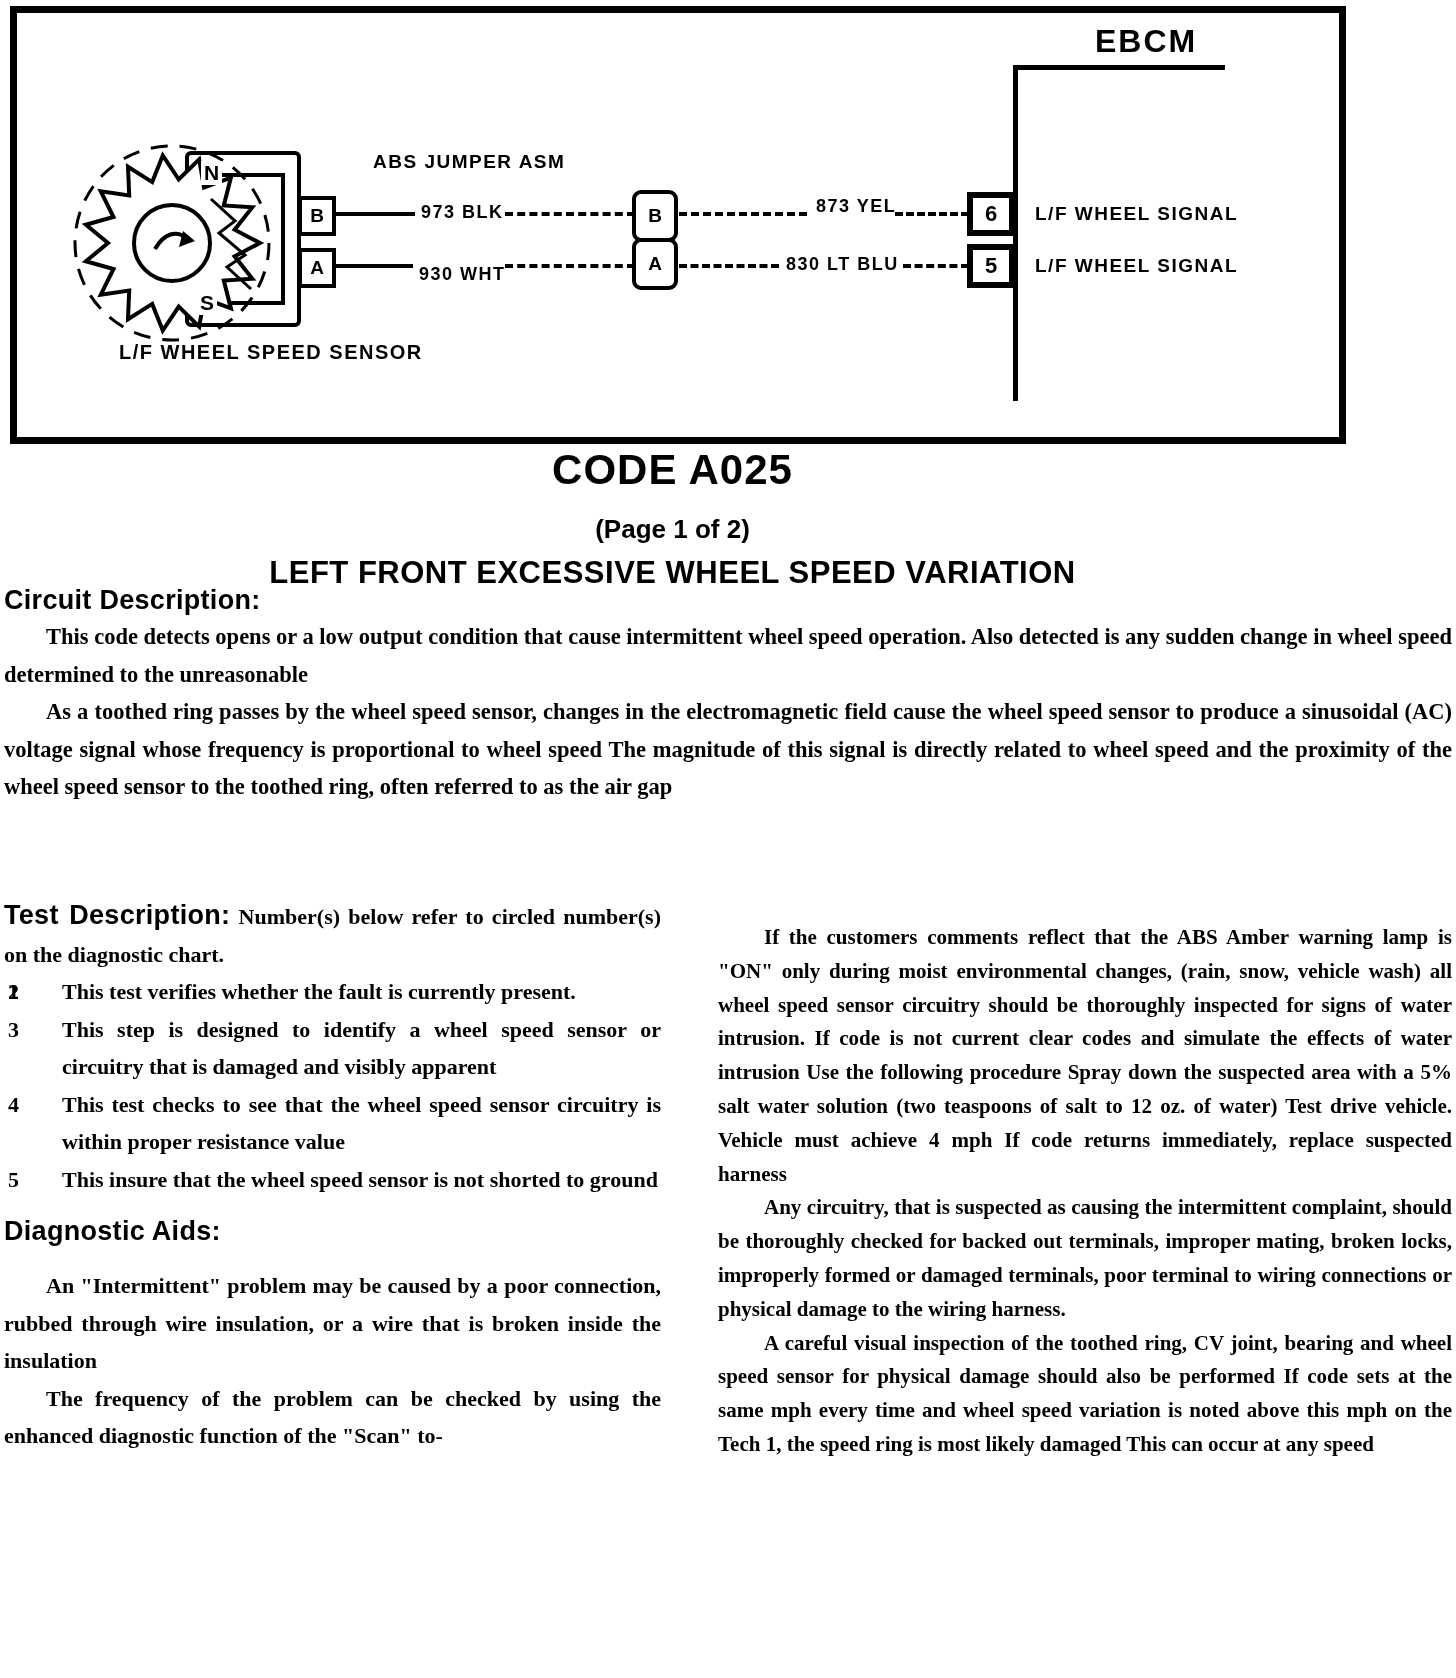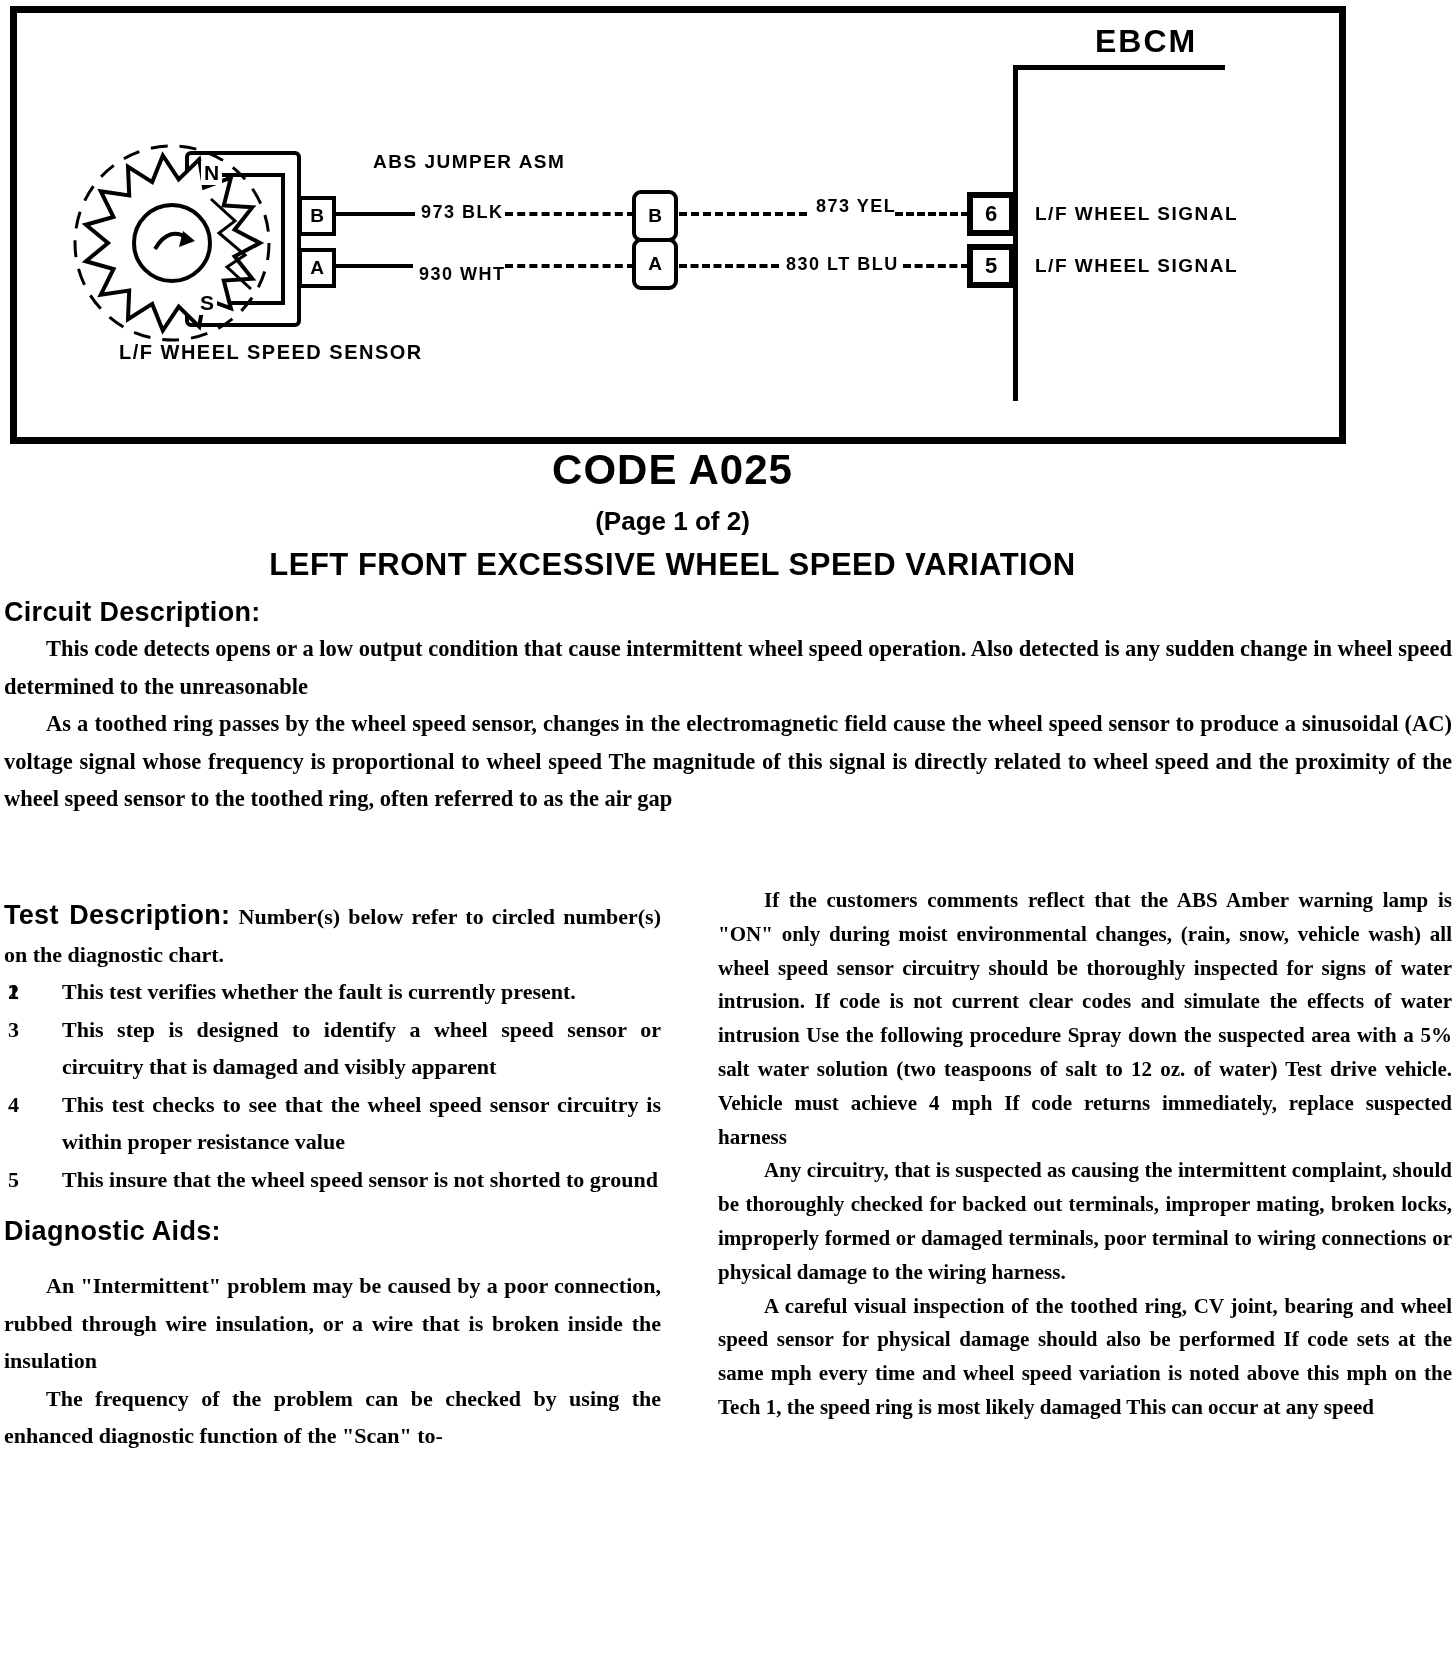--- a/index.html
+++ b/index.html
@@ -21,35 +21,35 @@
   .midcell+.midcell{margin-top:-4px;}
   .wlabel{position:absolute;font:700 18px "Liberation Sans",sans-serif;letter-spacing:1.5px;
           background:#fff;padding:0 6px;white-space:nowrap;}
   .signal{position:absolute;font:700 19px "Liberation Sans",sans-serif;letter-spacing:1.5px;white-space:nowrap;}
   .dlabel{position:absolute;font:700 20px "Liberation Sans",sans-serif;letter-spacing:1.5px;white-space:nowrap;text-align:right;}
   .ebcm{position:absolute;left:1078px;top:10px;font:700 32px "Liberation Sans",sans-serif;letter-spacing:2px;}
   .ns{position:absolute;font:700 21px "Liberation Sans",sans-serif;background:#fff;padding:0 3px;}
   
   .titles{position:absolute;left:0;top:446px;width:1345px;text-align:center;}
   .t-code{font:700 42px "Liberation Sans",sans-serif;letter-spacing:1px;}
-  .t-page{font:700 26px "Liberation Sans",sans-serif;margin-top:12px;}
+  .t-page{font:700 26px "Liberation Sans",sans-serif;margin-top:20px;}
   .t-sub{font:700 31px "Liberation Sans",sans-serif;margin-top:10px;letter-spacing:.5px;}
-  .h2{font:700 27px "Liberation Sans",sans-serif;letter-spacing:.3px;margin-top:12px;}
+  .h2{font:700 27px "Liberation Sans",sans-serif;letter-spacing:.3px;}
   .circuit{position:absolute;left:4px;top:585px;width:1448px;}
   .circuit p{margin:0;font-size:22.5px;font-weight:700;line-height:37.5px;text-align:justify;text-indent:42px;}
   .circuit .h2{display:block;margin-bottom:2px;}
   .tcol{position:absolute;left:4px;top:898px;width:657px;}
   .tcol .body, .tcol .titem{font-size:22px;font-weight:700;line-height:37.5px;text-align:justify;margin:0;}
   .intro{margin:0;line-height:37.5px;text-align:justify;font-size:22px;font-weight:700;}
   .titem{position:relative;padding-left:58px;}
   .titem .num{position:absolute;left:4px;top:0;}
   .aids-h{margin-top:18px;}
   .aids-p{margin:0;font-size:22px;font-weight:700;line-height:37.5px;text-align:justify;text-indent:42px;}
   .aids-p.first{margin-top:20px;}
-  .rcol{position:absolute;left:718px;top:870px;width:734px;}
+  .rcol{position:absolute;left:718px;top:907px;width:734px;}
   .rcol p{margin:0;font-size:21px;font-weight:700;line-height:33.8px;text-align:justify;text-indent:46px;padding-top:0;}
   .rcol p.first{padding-top:14px;}
 </style>
 </head>
 <body>
 
 <div class="page">
 
   <div class="frame">
 

